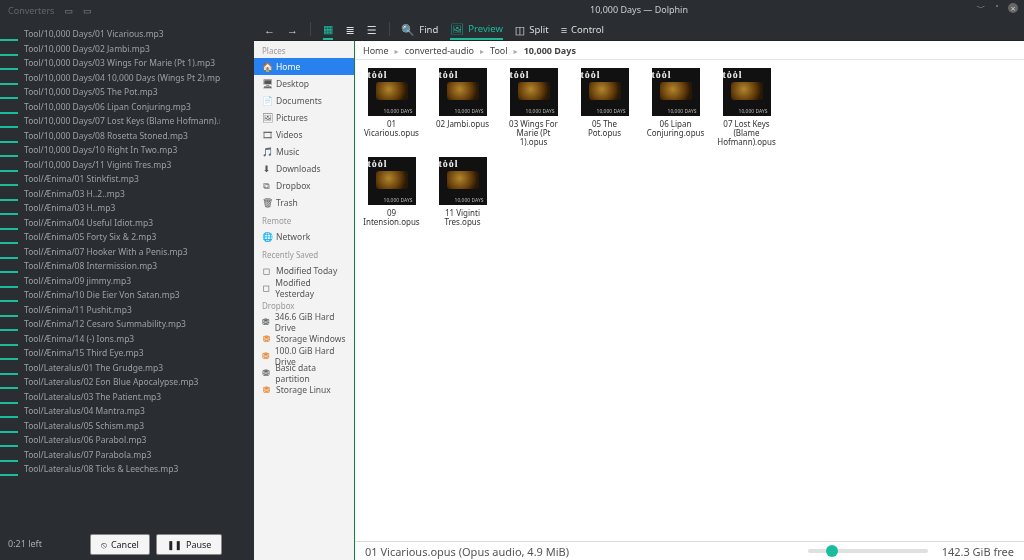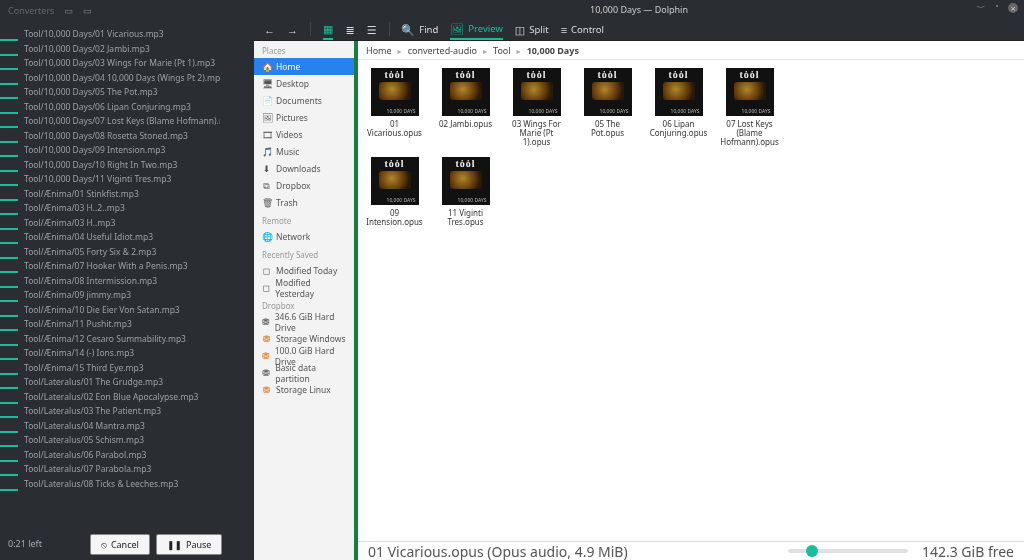--- a/index.html
+++ b/index.html
@@ -20,38 +20,38 @@
 .d-titlebar .t-title{margin:0 auto}
 .win-btns{display:flex;gap:6px;position:absolute;right:6px;top:3px;align-items:center}
 .win-btns span{width:10px;height:10px;display:flex;align-items:center;justify-content:center;font-size:9px;color:#ccc}
 .win-close{background:#666;border-radius:50%}
 .d-toolbar{height:22px;background:#2a2e32;display:flex;align-items:center;gap:12px;padding:0 10px;color:#ddd;font-size:9.5px;border-bottom:1px solid #222}
 .tb-item{display:flex;align-items:center;gap:4px;color:#ddd}
 .tb-item.active{color:#1abc9c;border-bottom:2px solid #1abc9c;padding-bottom:2px;margin-bottom:-3px}
 .tb-sep{width:1px;height:14px;background:#444}
 .tb-ico{font-size:11px}
 .d-body{flex:1;display:flex;background:#fff;min-height:0}
-.d-side{width:100px;background:#f3f3f3;border-right:4px solid #15803d;overflow:auto;font-size:8.5px;color:#555}
+.d-side{width:100px;background:#f3f3f3;border-right:1px solid #15803d;overflow:auto;font-size:8.5px;color:#555}
 .side-h{padding:4px 8px 2px;color:#999;font-size:8px}
 .side-it{padding:2px 8px 2px 8px;display:flex;align-items:center;gap:5px;height:13px}
 .side-it.active{background:#2980ef;color:#fff}
 .side-ico{width:9px;text-align:center;font-size:9px}
 .side-ico.ora{color:#e67e22}
 .d-main{flex:1;display:flex;flex-direction:column}
 .bc{height:18px;border-bottom:1px solid #e5e5e5;display:flex;align-items:center;padding:0 8px;gap:6px;font-size:9px;color:#444}
 .bc-sep{color:#aaa;font-size:8px}
 .grid{flex:1;padding:8px 8px;overflow:auto}
 .row{display:flex;gap:14px;flex-wrap:nowrap;margin-bottom:10px}
 .cell{width:57px;display:flex;flex-direction:column;align-items:center;gap:3px}
 .thumb{width:48px;height:48px;background:#111;position:relative;overflow:hidden}
 .thumb::before{content:"";position:absolute;left:8px;top:14px;width:32px;height:18px;background:radial-gradient(circle at 40% 40%,#c49330 0%,#6b3f08 55%,#2b1a05 80%);border-radius:3px;opacity:.9}
-.thumb-txt{position:absolute;top:1px;left:0;right:0;text-align:center;font-family:serif;font-weight:bold;font-size:10px;letter-spacing:1px;color:#eee}
+.thumb-txt{position:absolute;top:1px;left:0;right:0;text-align:left;font-family:serif;font-weight:bold;font-size:10px;letter-spacing:1px;color:#eee}
 .thumb-bot{position:absolute;bottom:2px;right:3px;font-size:5px;color:#b9b9b9}
 .cap{font-size:8px;color:#333;text-align:center;line-height:1.15;min-height:18px}
-.d-status{height:18px;border-top:1px solid #ddd;display:flex;align-items:center;font-size:14px;color:#555;padding:0 10px;gap:14px}
+.d-status{height:18px;border-top:1px solid #ddd;display:flex;align-items:center;font-size:11px;color:#555;padding:0 10px;gap:14px}
 .slider{flex:0 0 120px;height:4px;background:#e0e0e0;border-radius:2px;position:relative;margin-left:auto}
 .slider .knob{position:absolute;left:18px;top:-4px;width:12px;height:12px;border-radius:50%;background:#1abc9c}
 .spacer{flex:1}
 </style>
 </head>
 <body>
 
 <div class="app">
 
   <div class="bg-topbar">
@@ -94,24 +94,20 @@
       <div class="enc-row">
         <div class="enc-bar"></div>
         <div class="enc-txt">Tool/10,000 Days/07 Lost Keys (Blame Hofmann).mp3</div>
       </div>
       <div class="enc-row">
         <div class="enc-bar"></div>
         <div class="enc-txt">Tool/10,000 Days/08 Rosetta Stoned.mp3</div>
       </div>
       <div class="enc-row">
         <div class="enc-bar"></div>
-        <div class="enc-txt">Tool/10,000 Days/09 Intension.mp3</div>
-      </div>
-      <div class="enc-row">
-        <div class="enc-bar"></div>
         <div class="enc-txt">Tool/10,000 Days/10 Right In Two.mp3</div>
       </div>
       <div class="enc-row">
         <div class="enc-bar"></div>
         <div class="enc-txt">Tool/10,000 Days/11 Viginti Tres.mp3</div>
       </div>
       <div class="enc-row">
         <div class="enc-bar"></div>
         <div class="enc-txt">Tool/Ænima/01 Stinkfist.mp3</div>
       </div>

